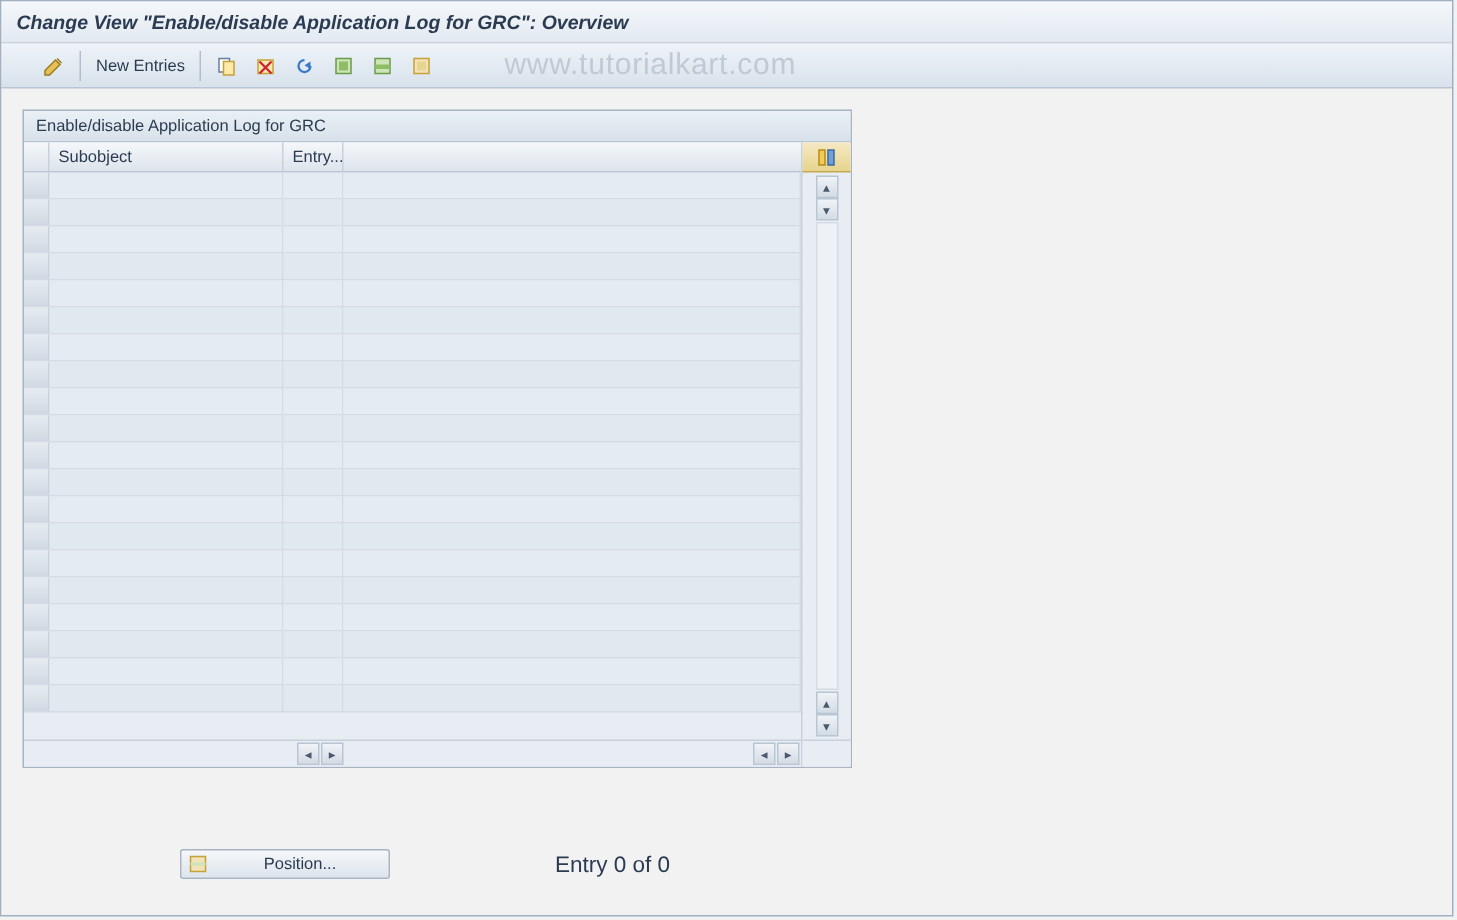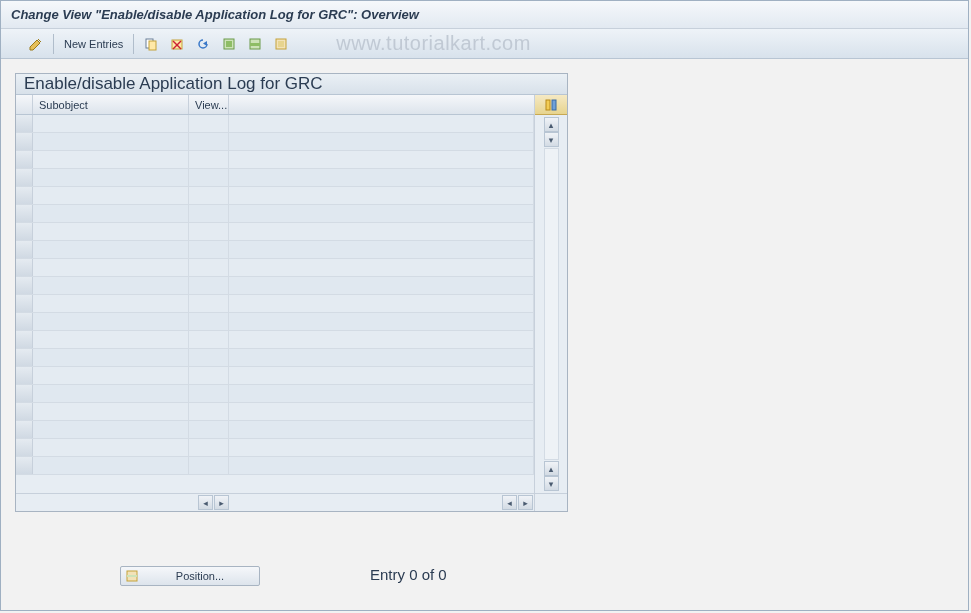--- a/index.html
+++ b/index.html
@@ -78,21 +78,21 @@
     border: 1px solid #a8b4c2;
     background: #e7edf3;
   }
   .panel-header {
     background: linear-gradient(to bottom, #eaf0f5, #d8e1ea);
     height: 21px;
     display: flex;
     align-items: center;
     padding: 0 8px;
     border-bottom: 1px solid #b8c5d3;
-    font-size: 17px;
+    font-size: 11px;
     color: #2b3c52;
   }
   .grid-container {
     display: flex;
     height: 416px;
     background: #e7edf3;
   }
   .grid-body {
     flex: 1;
     display: flex;
@@ -191,21 +191,21 @@
     height:18px;
     background:#e7edf3;
     border-top:1px solid #c7d0db;
     display:flex;align-items:center;justify-content:center;
   }
   .footer-bar {
     position: absolute;
     left: 120px;
     top: 566px;
     display: flex;
-    align-items: flex-start;
+    align-items: center;
     gap: 110px;
   }
   .pos-btn {
     width: 140px;
     height: 20px;
     background: linear-gradient(to bottom,#f5f7fa,#dde4ec);
     border: 1px solid #a8b4c2;
     border-radius: 2px;
     display:flex;
     align-items:center;
@@ -293,21 +293,21 @@
 
   <div class="content">
     <div class="panel">
       <div class="panel-header">Enable/disable Application Log for GRC</div>
 
       <div class="grid-container">
         <div class="grid-body">
           <div class="col-headers">
             <div class="ch ch-sel"></div>
             <div class="ch ch-sub">Subobject</div>
-            <div class="ch ch-pos">View...</div>
+            <div class="ch ch-pos">Entry...</div>
           </div>
           <div class="rows" id="rows">
               <div class="row">
                 <div class="sel-cell"></div>
                 <div class="cell c-sub"></div>
                 <div class="cell c-pos"></div>
                 <div class="cell c-pat"></div>
               </div>
               <div class="row">
                 <div class="sel-cell"></div>

